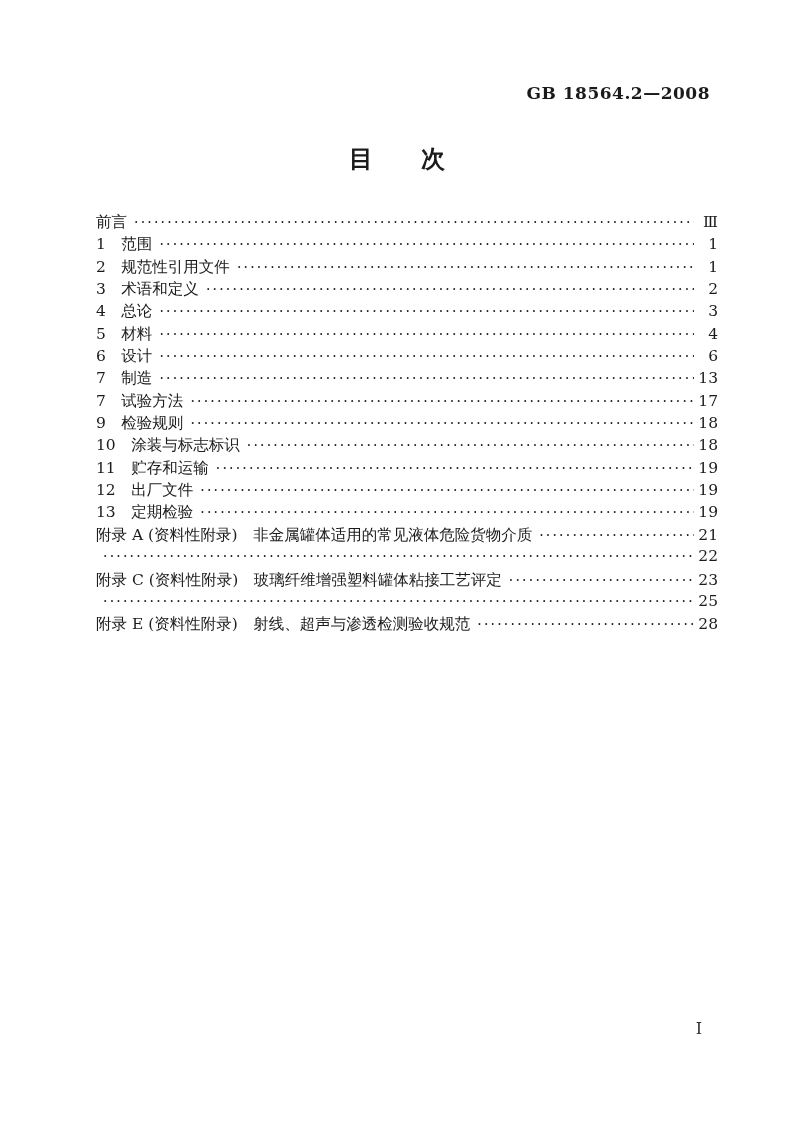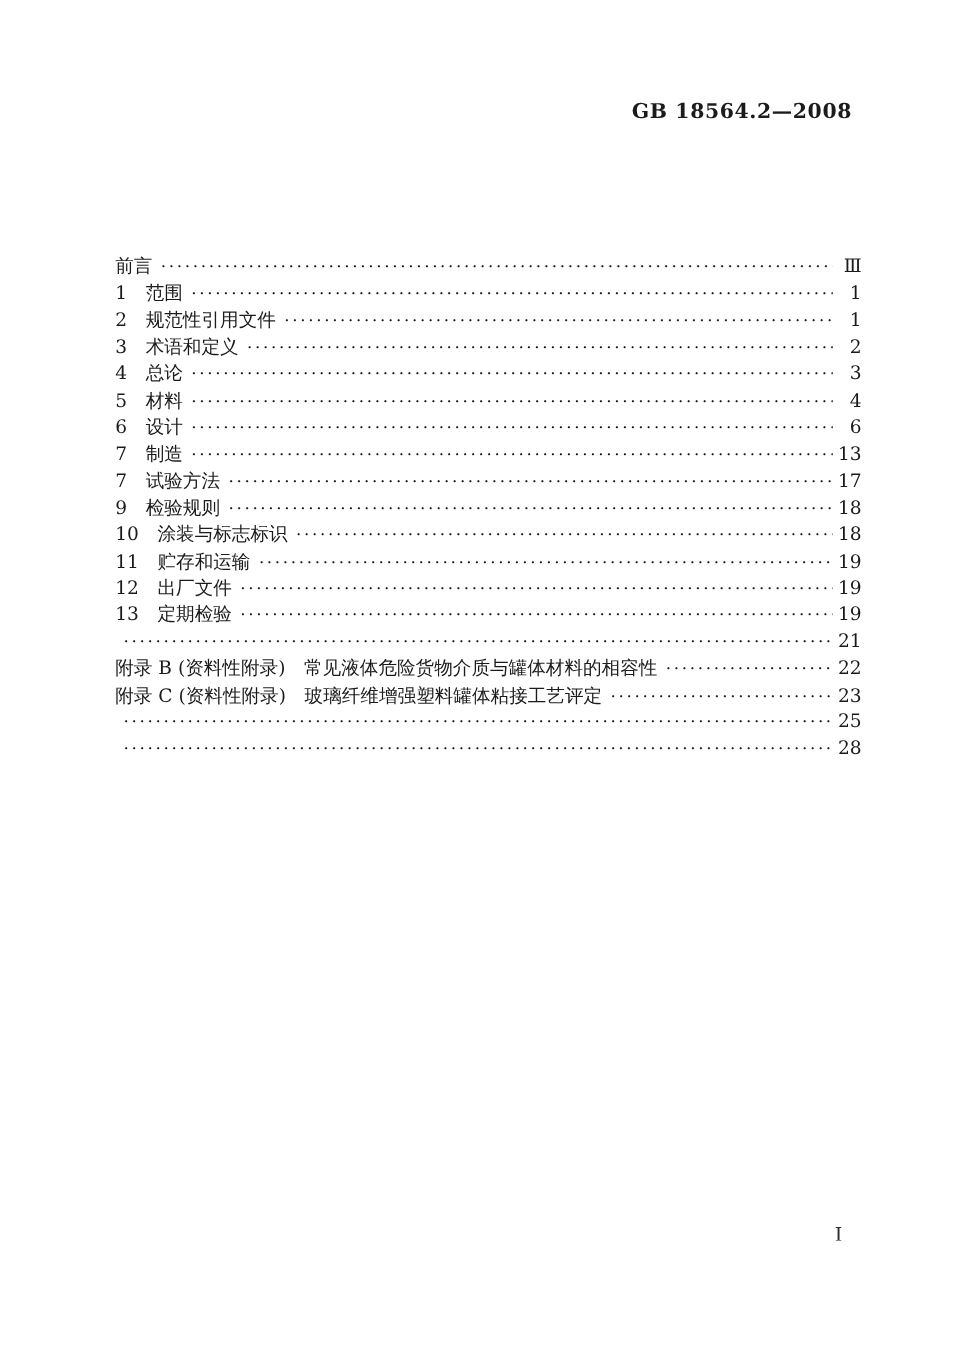--- a/index.html
+++ b/index.html
@@ -65,20 +65,21 @@
     color:#2a2f2e;
   }
 </style>
 </head>
 <body>
 
 <div class="page">
 
   <div class="std-code">GB 18564.2—2008</div>
 
+  <div class="doc-title">目　　次</div>
 
   <div class="toc">
 
       <div class="toc-row">
         <span class="toc-label">前言</span>
         <span class="dots">····································································································································································································································································</span>
         <span class="toc-page">Ⅲ</span>
       </div>
 
       <div class="toc-row">
@@ -153,42 +154,43 @@
         <span class="toc-page">19</span>
       </div>
 
       <div class="toc-row">
         <span class="toc-label">13　定期检验</span>
         <span class="dots">····································································································································································································································································</span>
         <span class="toc-page">19</span>
       </div>
 
       <div class="toc-row">
+        <span class="toc-label">附录 A (资料性附录)　非金属罐体适用的常见液体危险货物介质</span>
         <span class="dots">····································································································································································································································································</span>
         <span class="toc-page">21</span>
       </div>
 
       <div class="toc-row">
-        <span class="toc-label">附录 B (资料性附录)　常见液体危险货物介质与罐体材料的相容性</span>
         <span class="dots">····································································································································································································································································</span>
         <span class="toc-page">22</span>
       </div>
 
       <div class="toc-row">
         <span class="toc-label">附录 C (资料性附录)　玻璃纤维增强塑料罐体粘接工艺评定</span>
         <span class="dots">····································································································································································································································································</span>
         <span class="toc-page">23</span>
       </div>
 
       <div class="toc-row">
         <span class="dots">····································································································································································································································································</span>
         <span class="toc-page">25</span>
       </div>
 
       <div class="toc-row">
+        <span class="toc-label">附录 E (资料性附录)　射线、超声与渗透检测验收规范</span>
         <span class="dots">····································································································································································································································································</span>
         <span class="toc-page">28</span>
       </div>
     </div>
 
   <div class="footer-page">Ⅰ</div>
 
 </div>
 
 </body></html>

